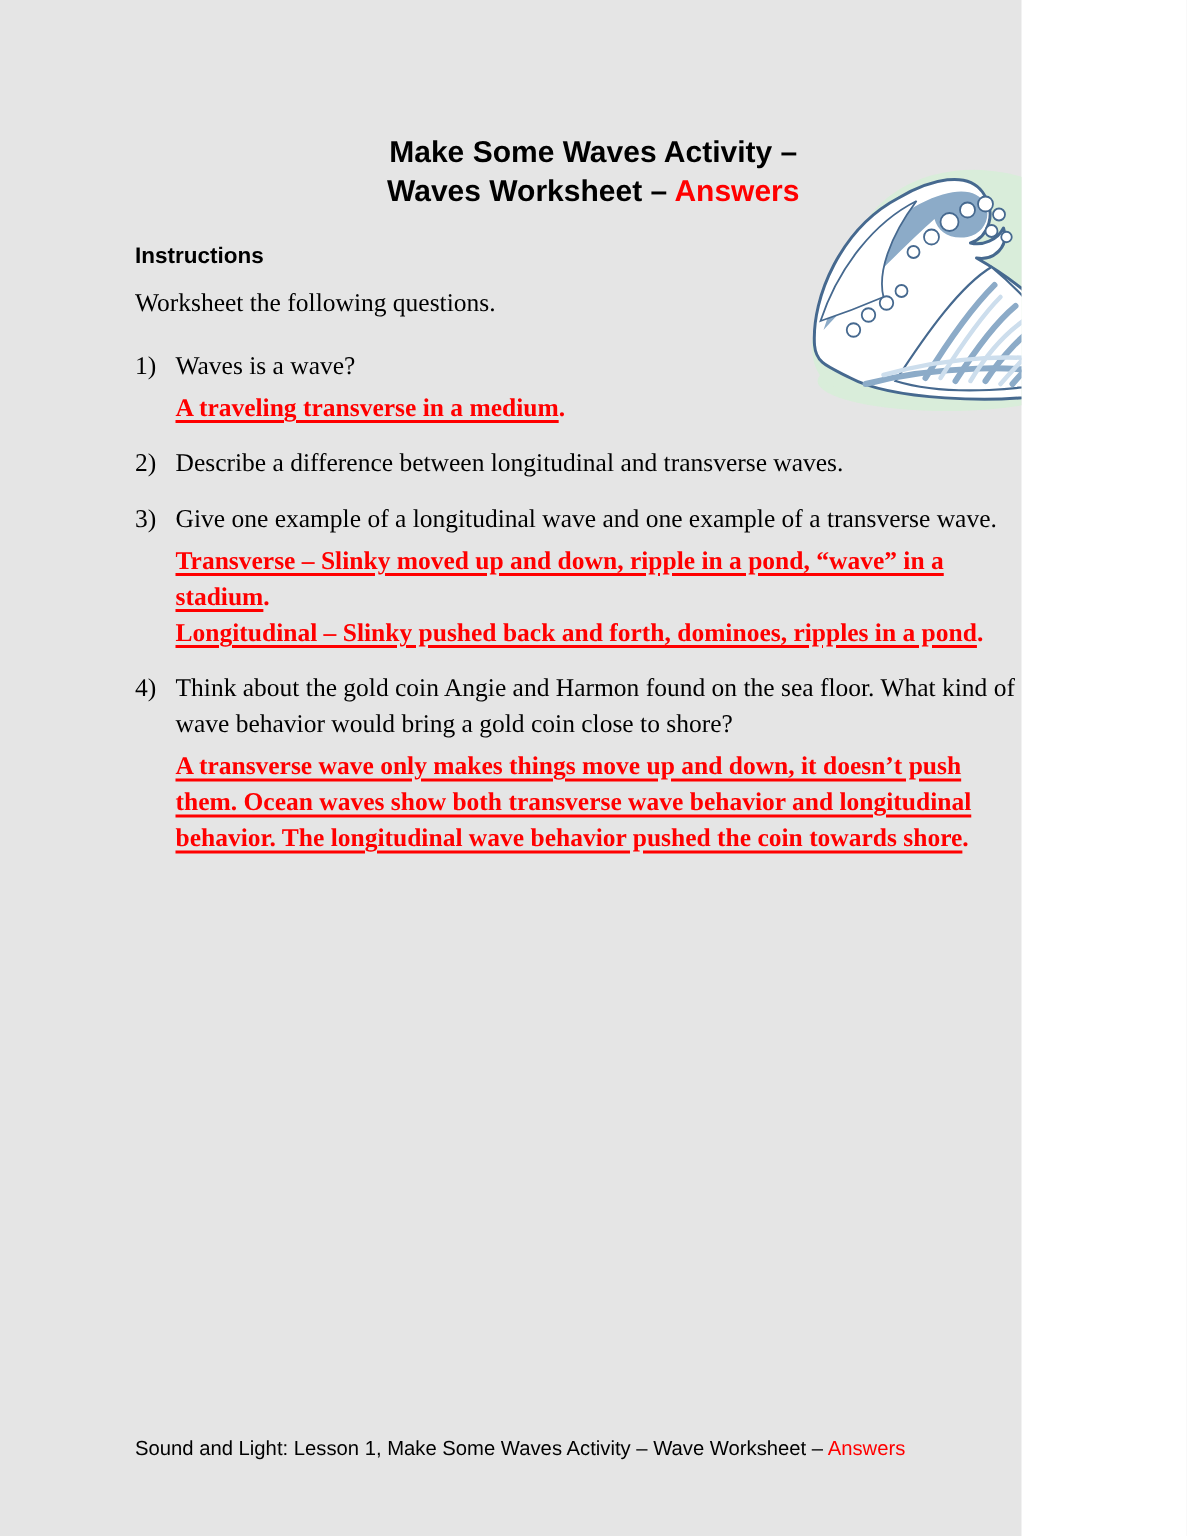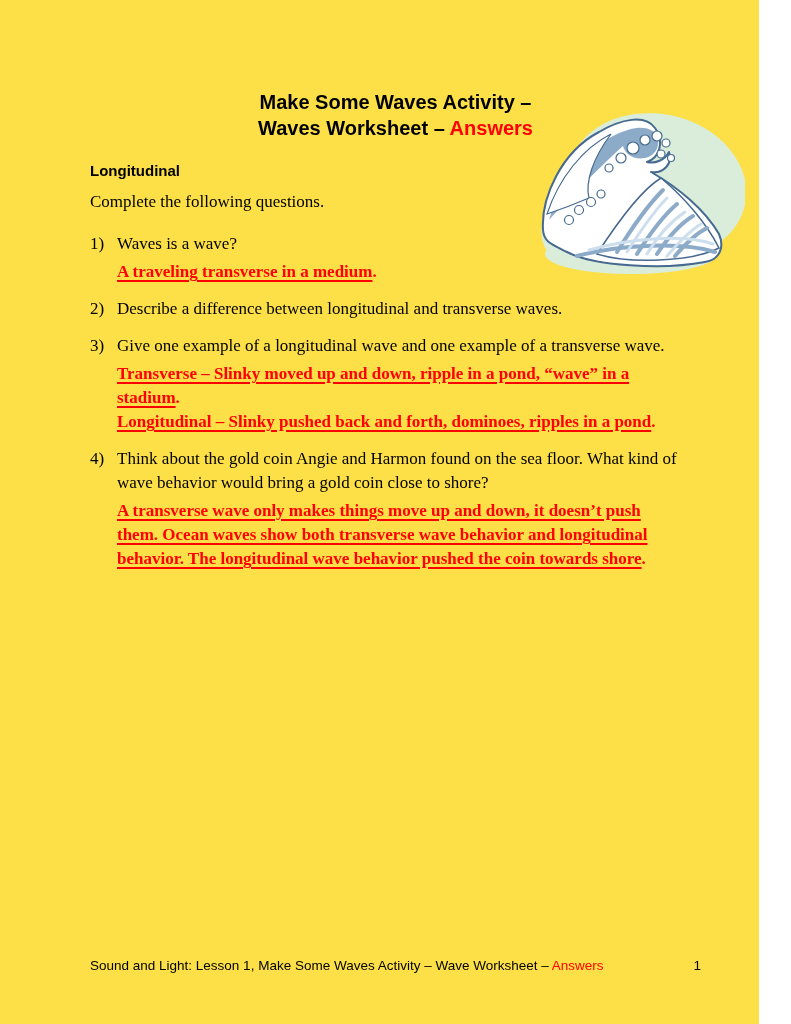--- a/index.html
+++ b/index.html
@@ -1,20 +1,20 @@
 <!DOCTYPE html>
 <html><head>
 <meta charset="utf-8">
 <style>
   * { margin:0; padding:0; box-sizing:border-box; }
   html,body { background:#ffffff; }
   .page {
     position:relative;
-    width:759px; height:1024px;
-    background:#fde047;
+    width:681px; height:1024px;
+    background:#e5e5e5;
     overflow:hidden;
     font-family:"Liberation Serif", serif;
     color:#000000;
   }
   
   .title-block {
     position:absolute; top:89px; left:0; width:791px;
     text-align:center;
     font-family:"Liberation Sans", sans-serif;
     font-weight:bold; font-size:20px; line-height:26px;
@@ -119,22 +119,22 @@
         <circle cx="76" cy="66" r="4"></circle>
         <circle cx="36" cy="118" r="4.5"></circle>
         <circle cx="46" cy="108" r="4.5"></circle>
         <circle cx="58" cy="100" r="4.5"></circle>
         <circle cx="68" cy="92" r="4"></circle>
       </g>
     </g>
   </svg>
 
   <div class="body-col">
-    <div class="instructions-heading">Longitudinal</div>
-    <div class="instructions-body">Complete the following questions.</div>
+    <div class="instructions-heading">Instructions</div>
+    <div class="instructions-body">Worksheet the following questions.</div>
     <div class="questions" id="questions">
         <div class="q-block">
           <div class="q-line">
             <span>1)</span>
             <span>Waves is a wave?</span>
           </div>
           <div class="answer"><span class="u">A traveling transverse in a medium</span><span class="nou">.</span></div>
         </div>
         <div class="q-block">
           <div class="q-line">

